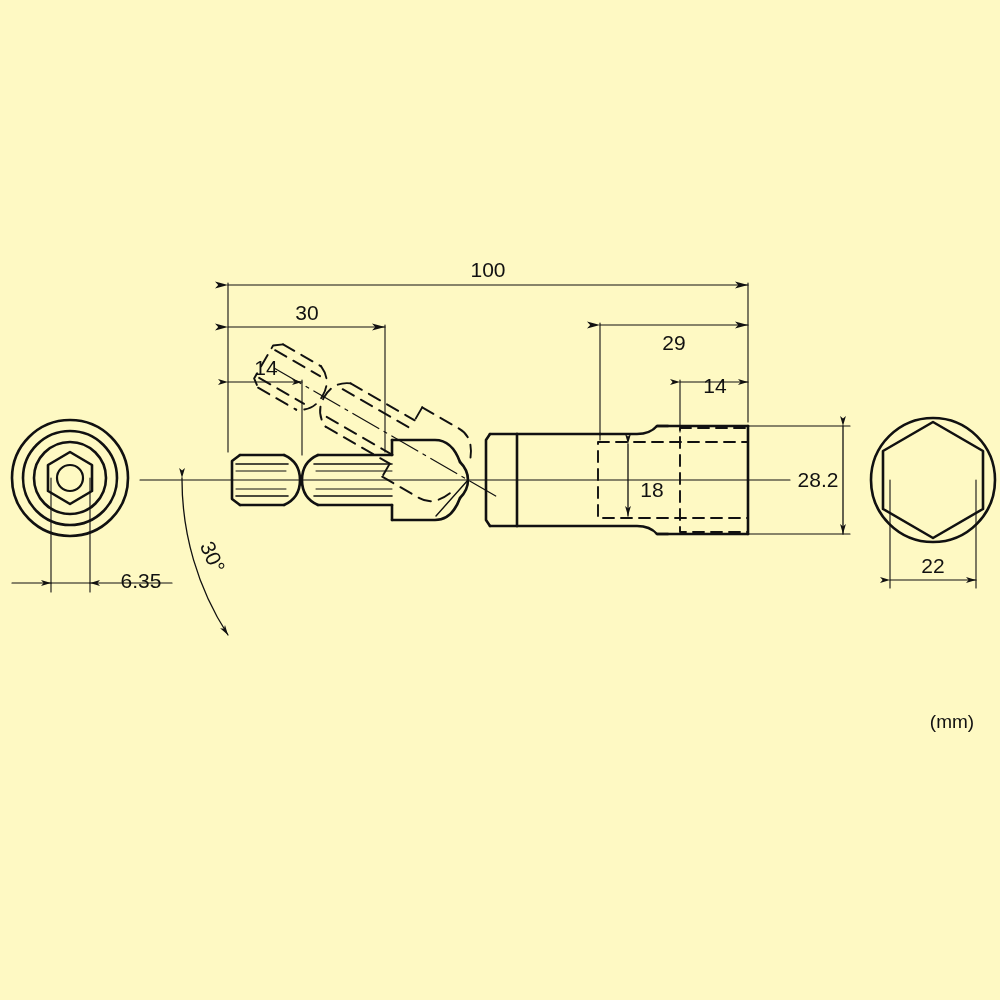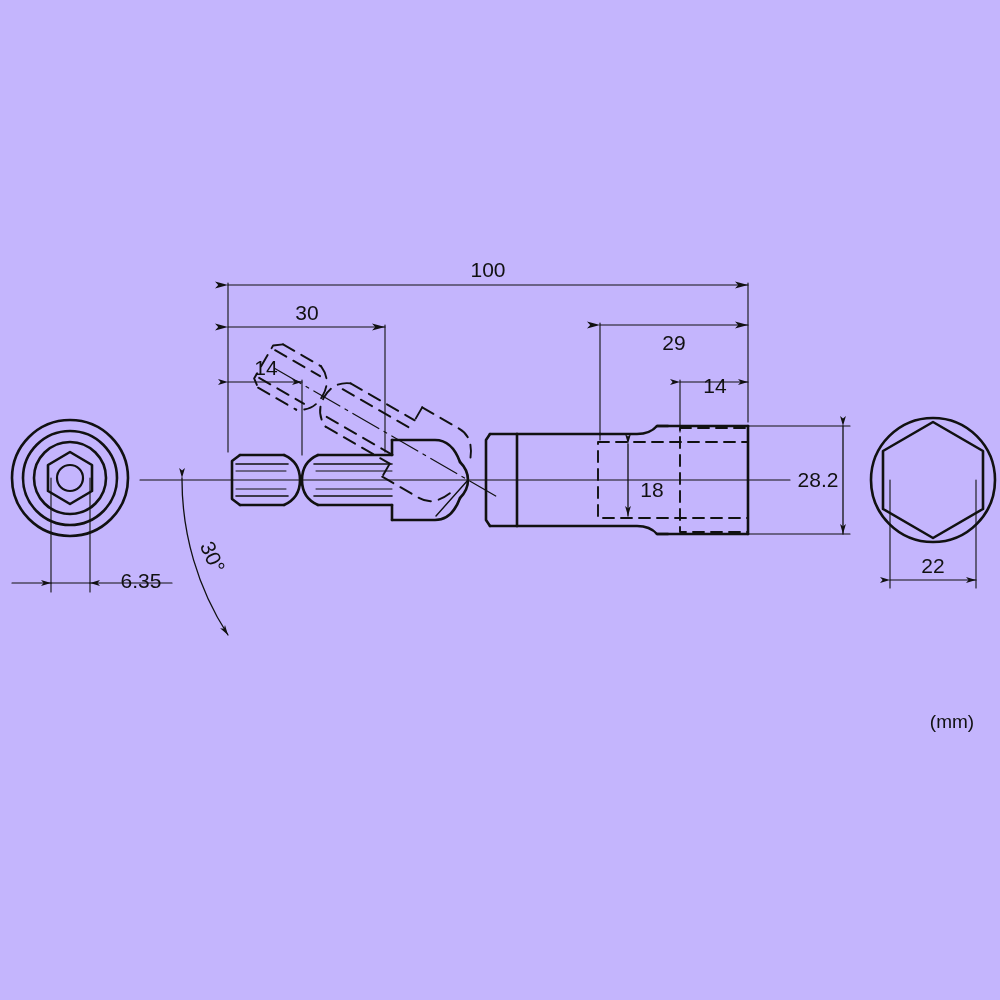--- a/index.html
+++ b/index.html
@@ -12,21 +12,21 @@
     width: 1000px;
     height: 1000px;
     font-family: "Liberation Sans", sans-serif;
     color: #000000;
     overflow: hidden;
   }
   #stage {
     position: relative;
     width: 1000px;
     height: 1000px;
-    background: #c4b5fd;
+    background: #fef9c3;
   }
   #drawing {
     position: absolute;
     left: 0;
     top: 0;
     width: 1000px;
     height: 1000px;
   }
   text {
     font-family: "Liberation Sans", sans-serif;

